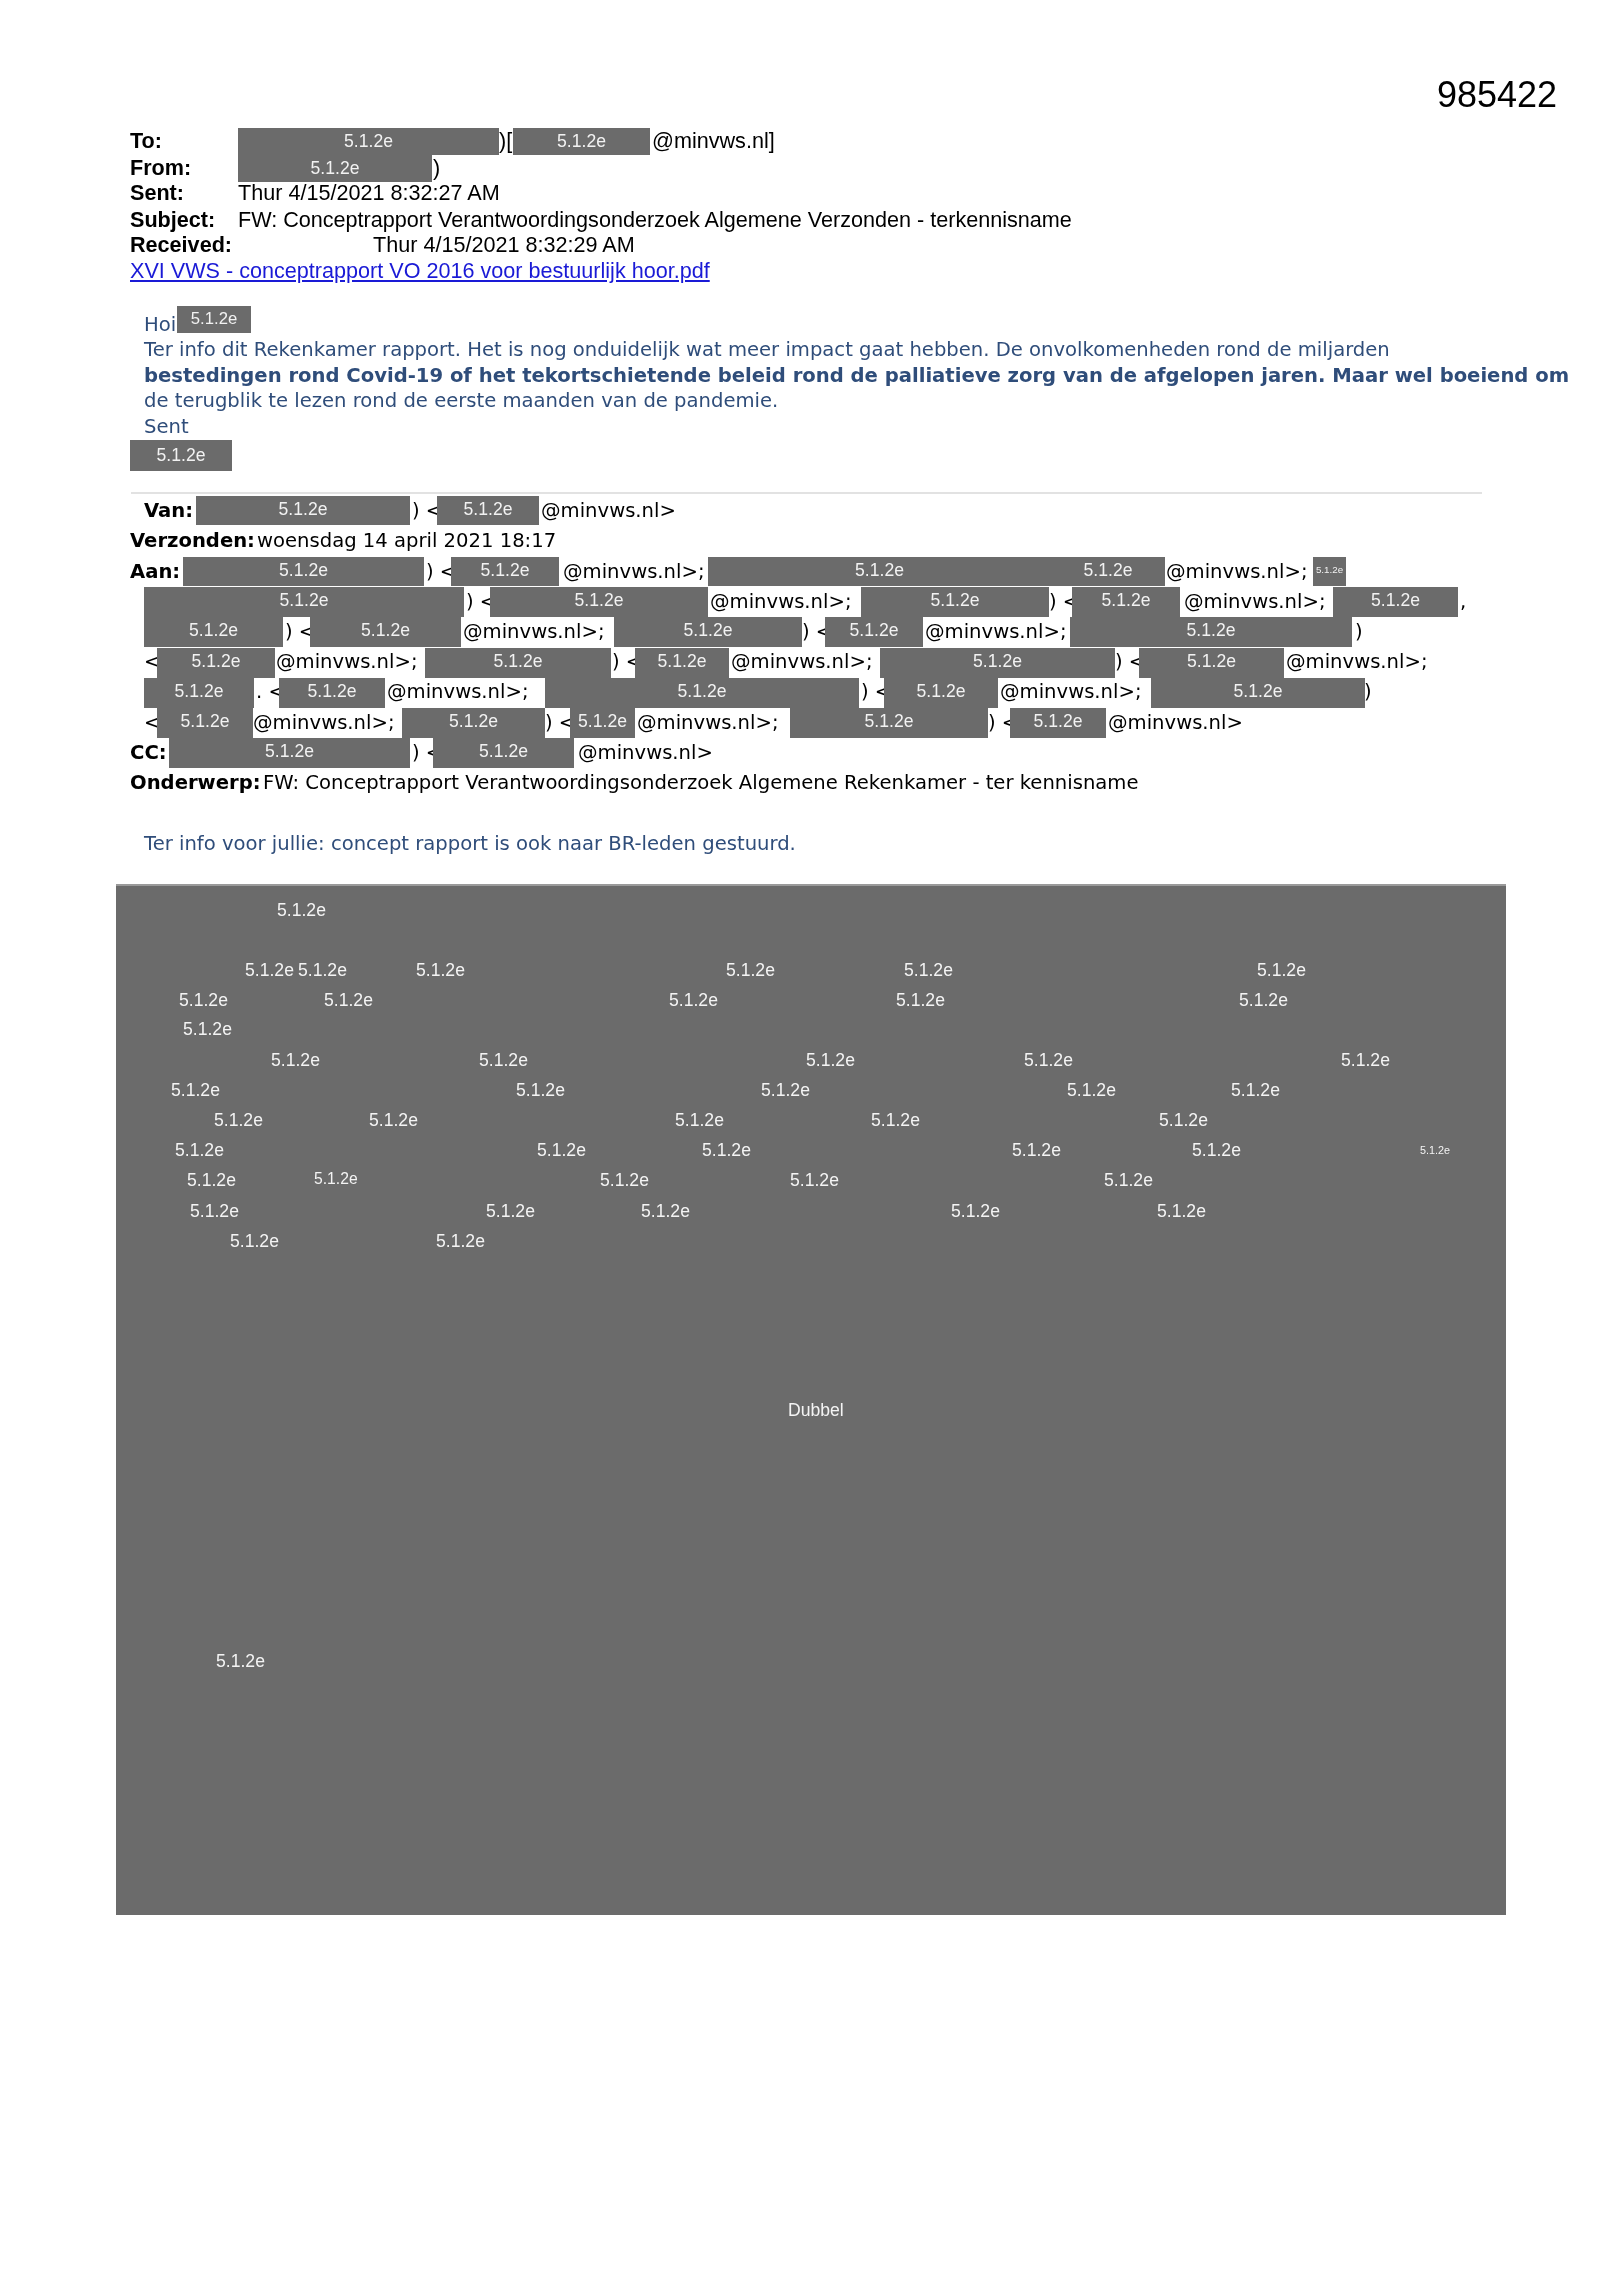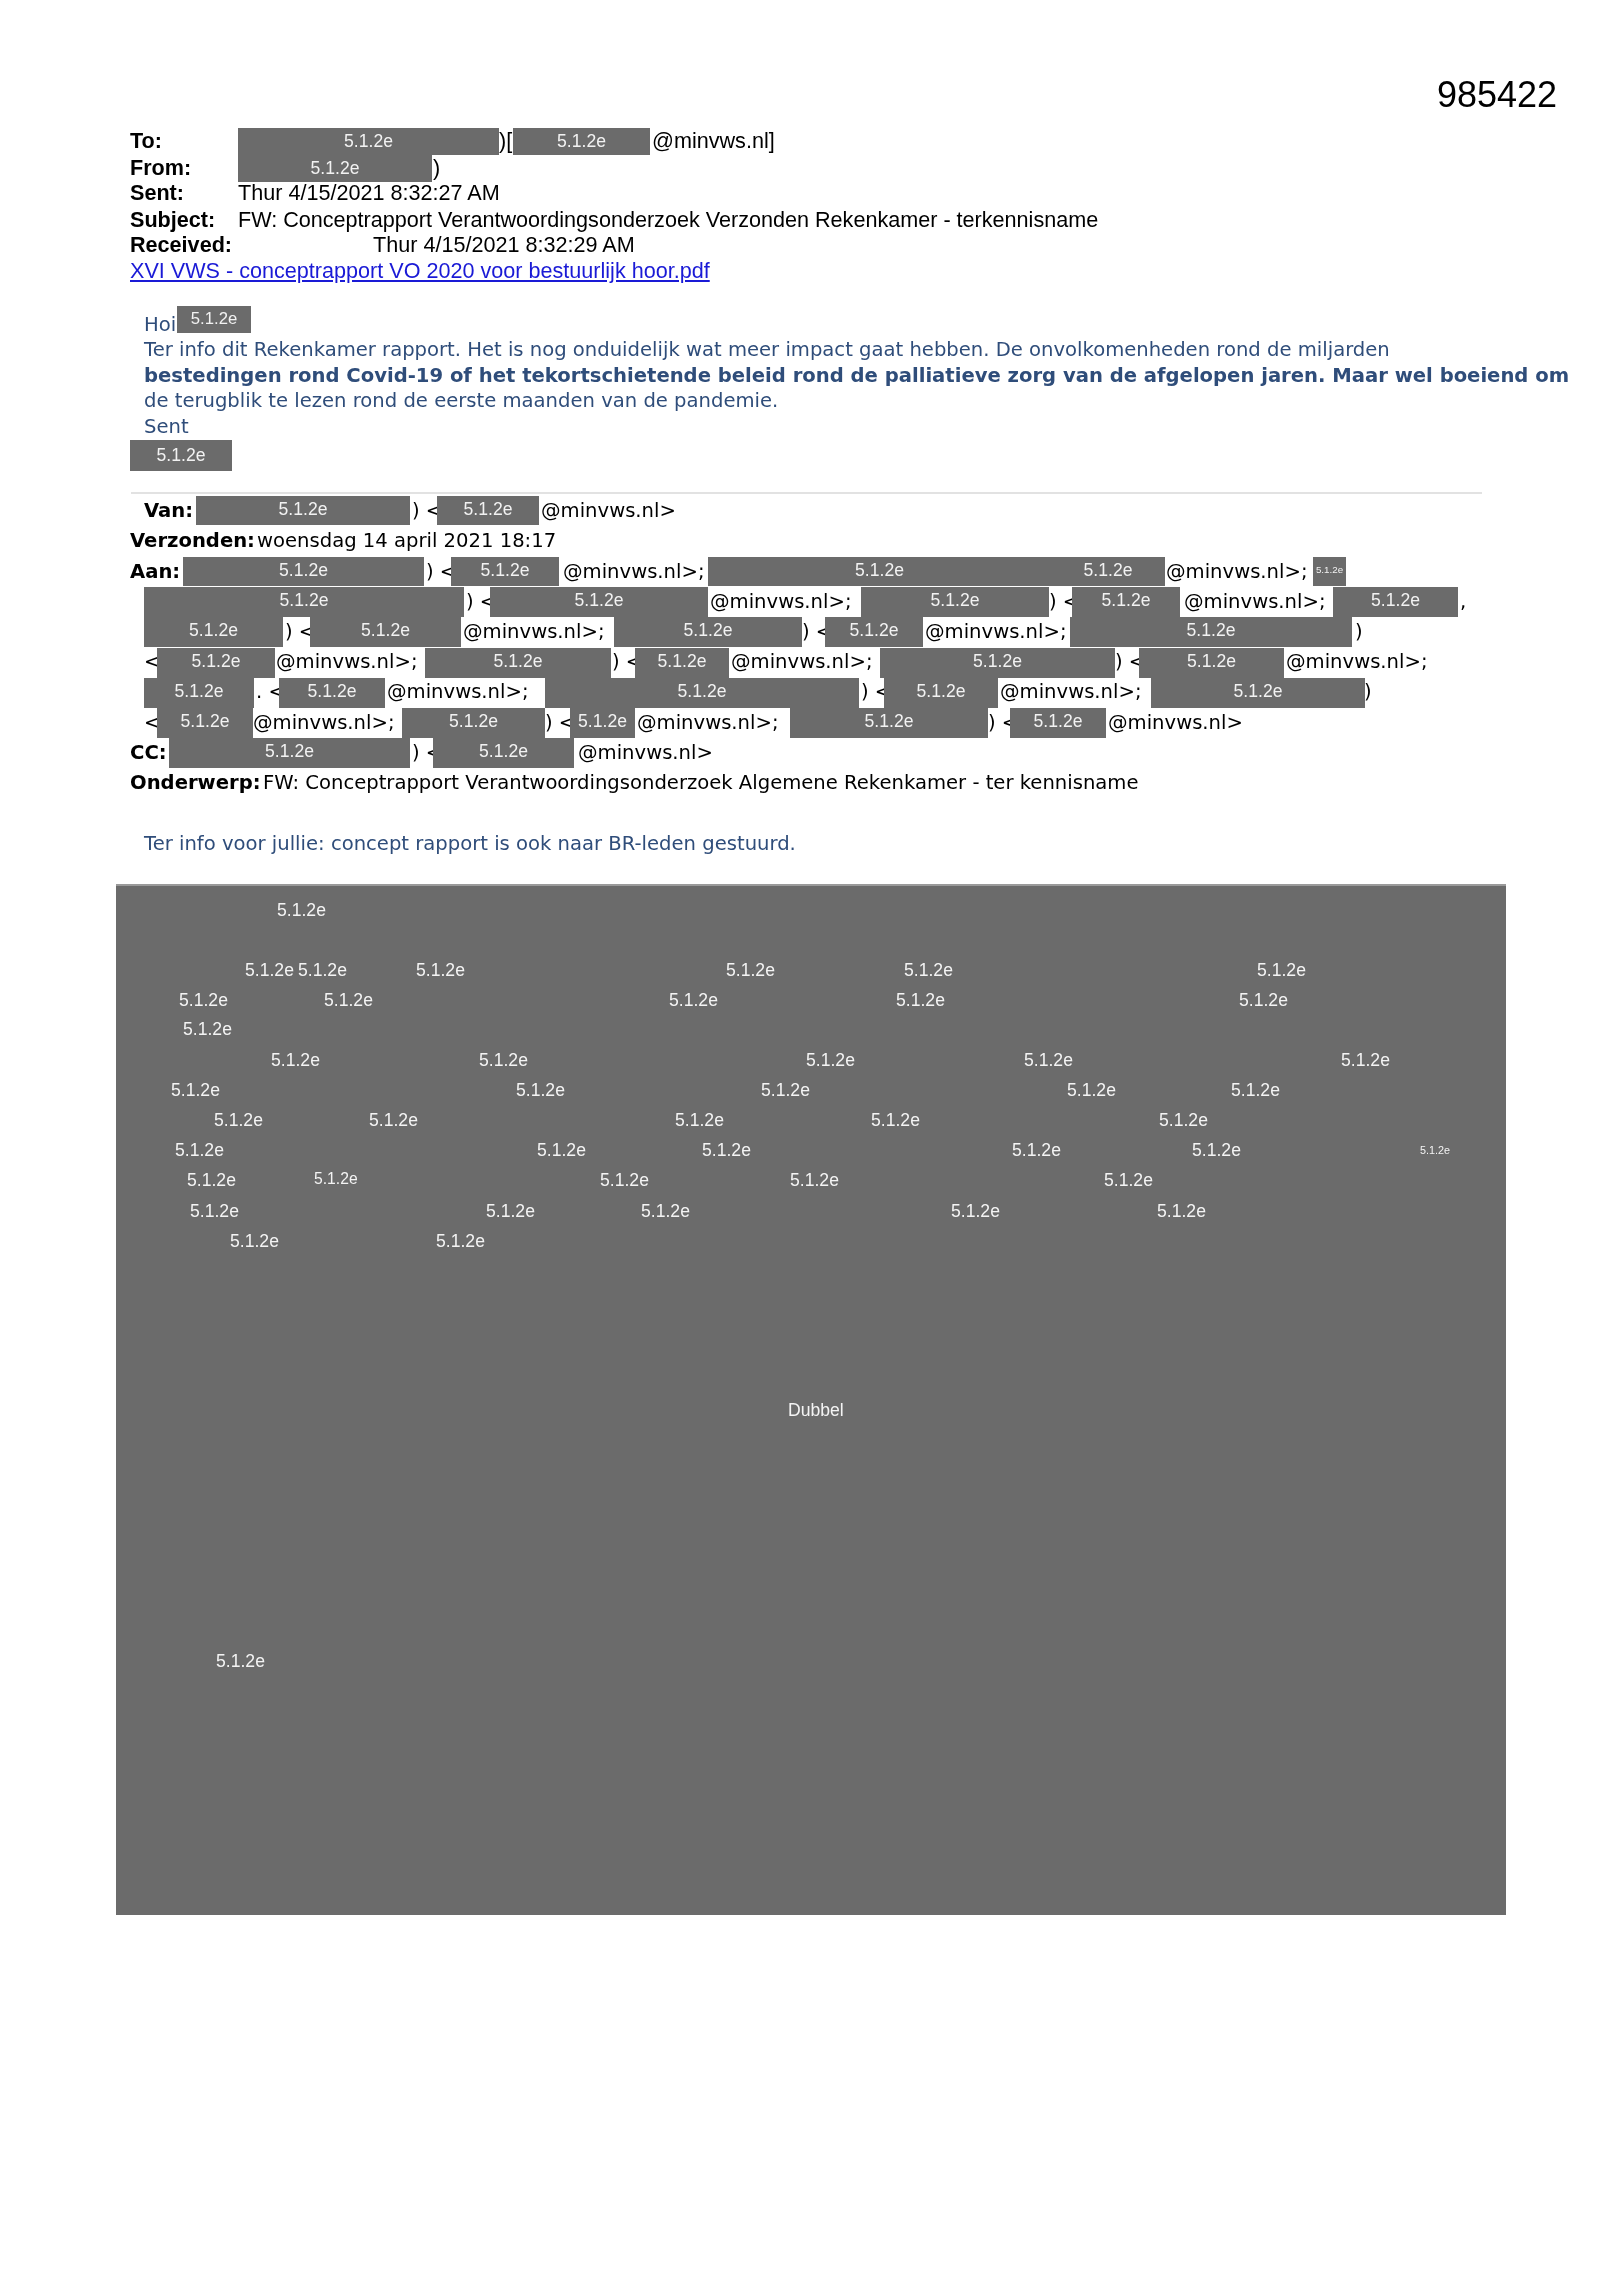--- a/index.html
+++ b/index.html
@@ -31,26 +31,26 @@
   <div class="abs hdr" style="left:652px;top:128px;">@minvws.nl]</div>
 
   <div class="abs hdr" style="left:130px;top:155px;"><b>From:</b></div>
   <div class="red" style="left:238px;top:155px;width:194px;">5.1.2e</div>
   <div class="abs hdr" style="left:433px;top:155px;">)</div>
 
   <div class="abs hdr" style="left:130px;top:180px;"><b>Sent:</b></div>
   <div class="abs hdr" style="left:238px;top:180px;">Thur 4/15/2021 8:32:27 AM</div>
 
   <div class="abs hdr" style="left:130px;top:207px;"><b>Subject:</b></div>
-  <div class="abs hdr" style="left:238px;top:207px;">FW: Conceptrapport Verantwoordingsonderzoek Verzonden Rekenkamer - terkennisname</div>
+  <div class="abs hdr" style="left:238px;top:207px;">FW: Conceptrapport Verantwoordingsonderzoek Algemene Verzonden - terkennisname</div>
 
   <div class="abs hdr" style="left:130px;top:232px;"><b>Received:</b></div>
   <div class="abs hdr" style="left:349px;top:232px;margin-left:24px;">Thur 4/15/2021 8:32:29 AM</div>
 
-  <div class="abs hdr link" style="left:130px;top:258px;">XVI VWS - conceptrapport VO 2020 voor bestuurlijk hoor.pdf</div>
+  <div class="abs hdr link" style="left:130px;top:258px;">XVI VWS - conceptrapport VO 2016 voor bestuurlijk hoor.pdf</div>
 </div>
 
 <div>
   <div class="abs body1" style="left:144px;top:312px;">Hoi</div>
   <div class="red" style="left:177px;top:306px;width:74px;font-size:16.7px;">5.1.2e</div>
   <div class="abs body1" style="left:144px;top:337px;">Ter info dit Rekenkamer rapport. Het is nog onduidelijk wat meer impact gaat hebben. De onvolkomenheden rond de miljarden</div>
   <div class="abs body1" style="left:144px;top:363px;font-weight:bold;">bestedingen rond Covid-19 of het tekortschietende beleid rond de palliatieve zorg van de afgelopen jaren. Maar wel boeiend om</div>
   <div class="abs body1" style="left:144px;top:388px;">de terugblik te lezen rond de eerste maanden van de pandemie.</div>
   <div class="abs body1" style="left:144px;top:414px;">Sent</div>
   <div class="red" style="left:130px;top:440px;width:102px;height:31px;line-height:31px;">5.1.2e</div>

